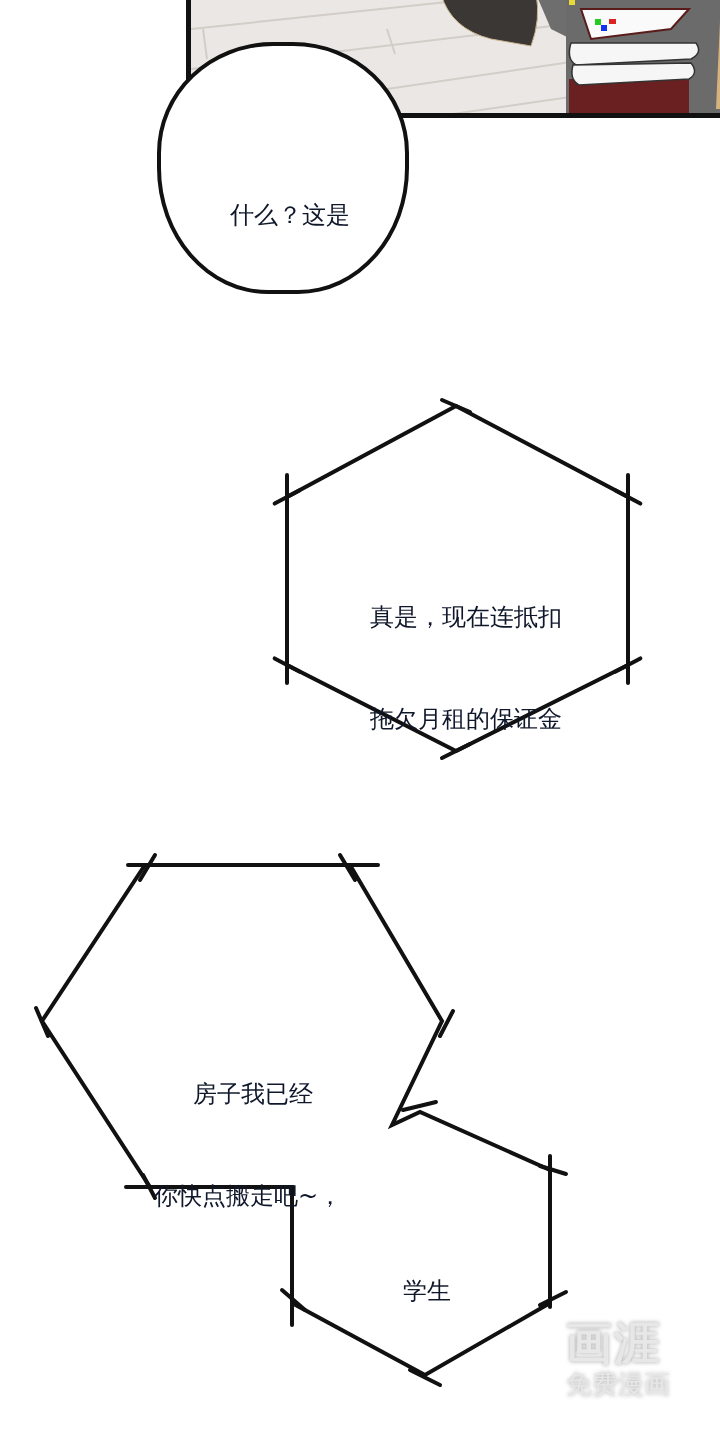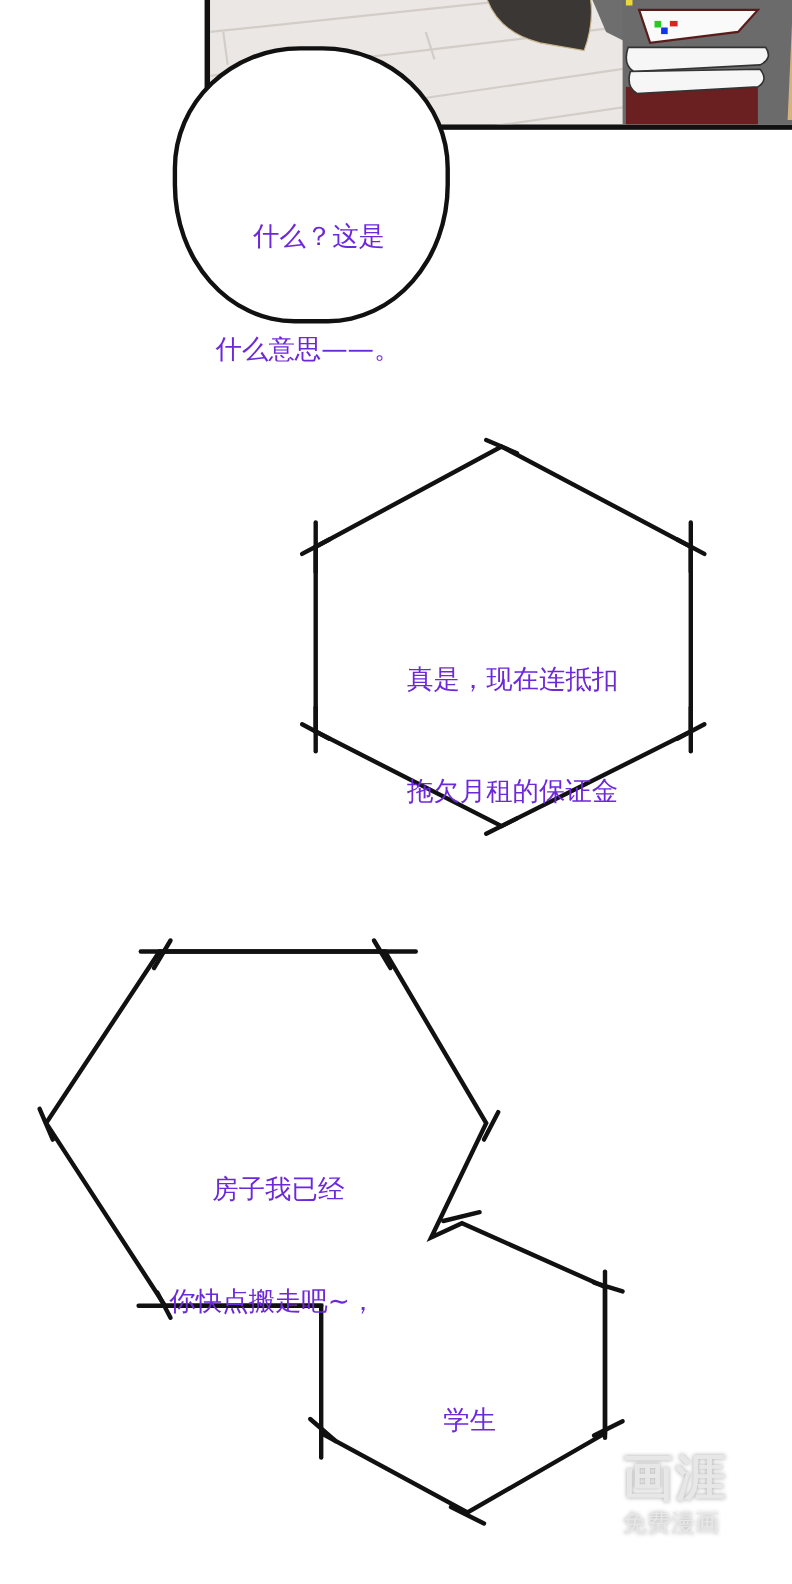--- a/index.html
+++ b/index.html
@@ -14,29 +14,29 @@
     background: #ebe7e4;
   }
   .panel svg { position: absolute; left: 0; top: 0; }
   .bubble-round {
     position: absolute; left: 157px; top: 42px; width: 252px; height: 252px;
     background: #fff; border: 4px solid #111; box-sizing: border-box;
     border-radius: 46% 46% 44% 44% / 44% 44% 50% 50%;
   }
   .overlay { position: absolute; left: 0; top: 0; }
   .text {
-    position: absolute; color: #6d28d9; font-size: 24px; line-height: 34px;
+    position: absolute; color: #0f172a; font-size: 24px; line-height: 34px;
     text-align: center; white-space: pre; font-weight: 500;
   }
   .watermark {
     position: absolute; left: 566px; top: 1316px; width: 120px; text-align: left;
     color: #e7e7e7; text-shadow: 0 0 4px rgba(0,0,0,0.35);
   }
   .wm-logo { font-size: 46px; font-weight: bold; letter-spacing: 2px; line-height: 54px; }
-  .wm-sub { font-size: 22px; line-height: 30px; font-family: Liberation Serif, serif; }
+  .wm-sub { font-size: 26px; line-height: 30px; font-family: Liberation Serif, serif; }
 </style>
 </head>
 <body>
 
 <div class="panel">
   <svg width="540" height="124">
     <rect x="0" y="0" width="540" height="124" fill="#ebe7e4"></rect>
     <g stroke="#d3cdc8" stroke-width="2" fill="none">
       <line x1="0" y1="30" x2="380" y2="-10"></line>
       <line x1="0" y1="70" x2="420" y2="20"></line>
@@ -91,30 +91,29 @@
     <line x1="292" y1="1303" x2="292" y2="1325"></line>
     <line x1="282" y1="1290" x2="305" y2="1310"></line>
     <line x1="540" y1="1305" x2="566" y2="1292"></line>
     <line x1="410" y1="1370" x2="440" y2="1385"></line>
   </g>
 
 </svg>
 
 <div class="text" style="left:190px; top:130px; width:180px;">
   <div style="padding-left:20px;">什么？这是</div>
-  <div>什么意思——。</div>
 </div>
 
 <div class="text" style="left:336px; top:532px; width:260px;">
   <div>真是，现在连抵扣</div>
   <div>拖欠月租的保证金</div>
 </div>
 
 <div class="text" style="left:138px; top:996px; width:220px;">
-  <div style="padding-left:10px;">房子我已经</div>
+  <div style="padding-left:10px;margin-top:13px;">房子我已经</div>
   <div>你快点搬走吧~，</div>
 </div>
 
 <div class="text" style="left:322px; top:1206px; width:210px;">
   <div>学生</div>
 </div>
 
 <div class="watermark">
   <div class="wm-logo">画涯</div>
   <div class="wm-sub">免费漫画</div>

